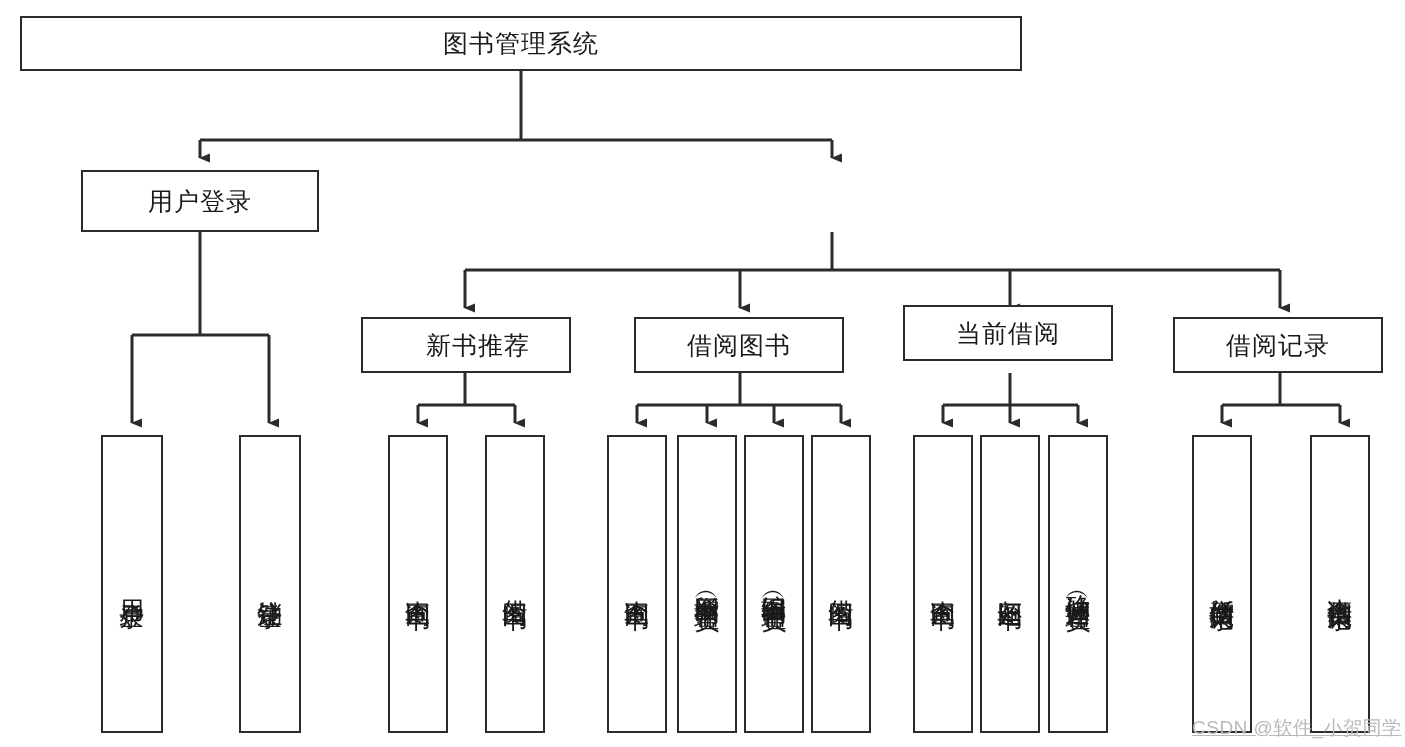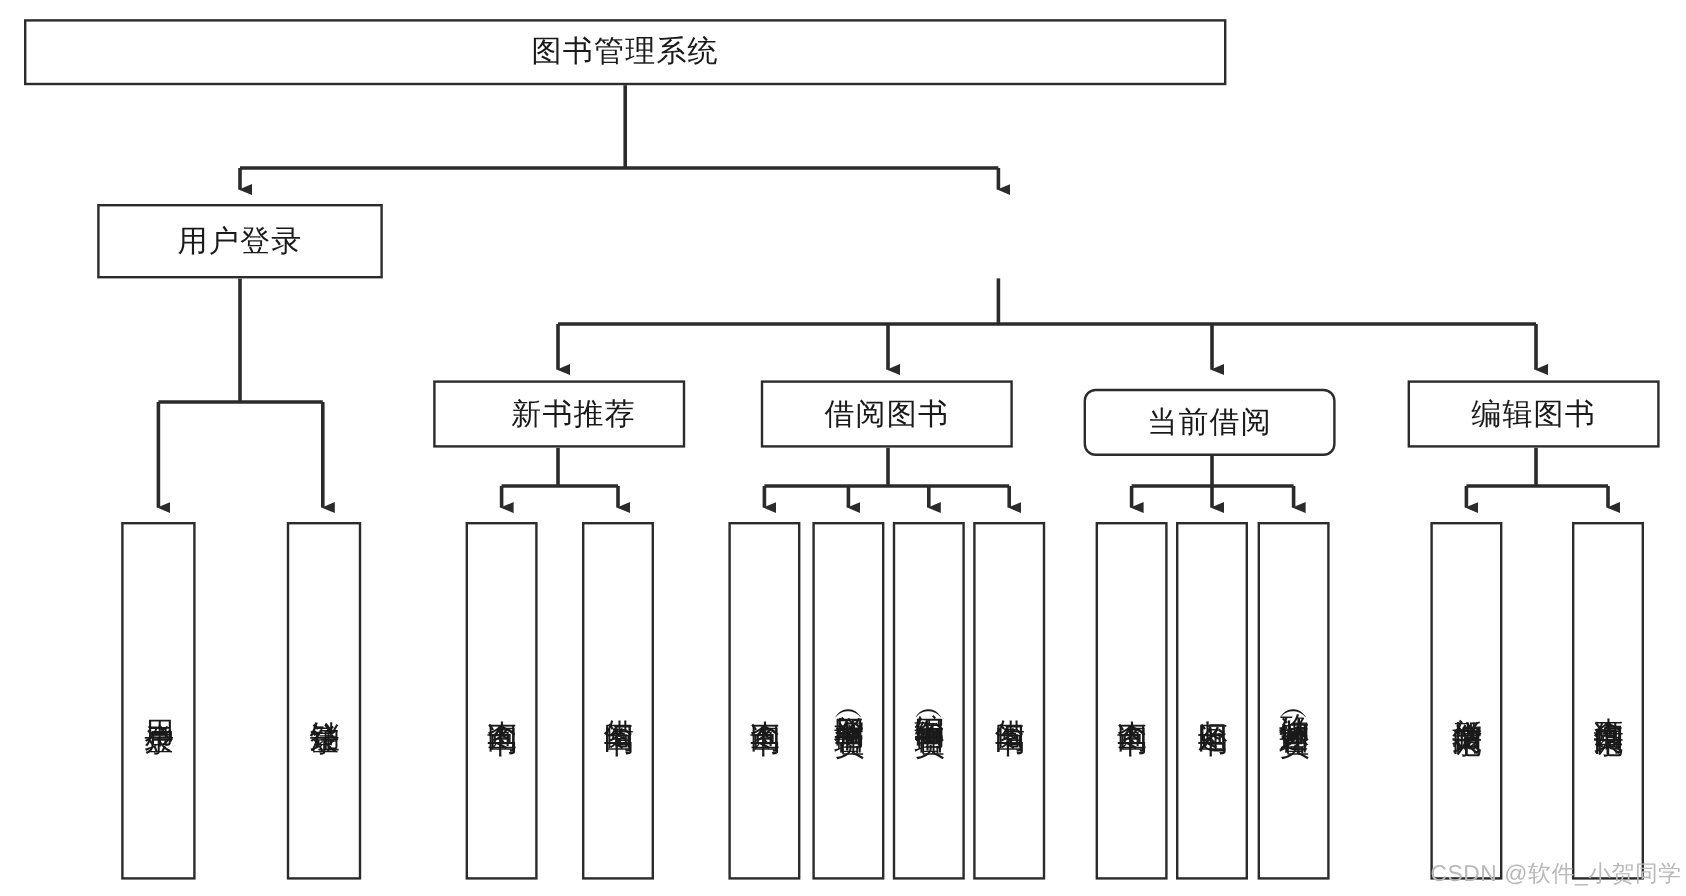--- a/index.html
+++ b/index.html
@@ -121,25 +121,25 @@
   <div class="node horizontal" style="left:81px; top:170px; width:238px; height:62px;">
     <span class="label">用户登录</span>
   </div>
 
   <div class="node horizontal" style="left:361px; top:317px; width:210px; height:56px;padding-left:24px;">
     <span class="label">新书推荐</span>
   </div>
   <div class="node horizontal" style="left:634px; top:317px; width:210px; height:56px;">
     <span class="label">借阅图书</span>
   </div>
-  <div class="node horizontal" style="left:903px; top:324px; width:210px; height:56px;border-radius:10px;">
+  <div class="node horizontal" style="left:903px; top:305px; width:210px; height:56px;">
     <span class="label">当前借阅</span>
   </div>
   <div class="node horizontal" style="left:1173px; top:317px; width:210px; height:56px;">
-    <span class="label">编辑图书</span>
+    <span class="label">借阅记录</span>
   </div>
 
   <div class="node vertical" style="left:101px; top:435px; width:62px; height:298px;">
     <span class="label">用户登录</span>
   </div>
   <div class="node vertical" style="left:239px; top:435px; width:62px; height:298px;">
     <span class="label">注销登录</span>
   </div>
 
   <div class="node vertical" style="left:388px; top:435px; width:60px; height:298px;">
@@ -172,15 +172,15 @@
     <span class="label">确认归还（管理员）</span>
   </div>
 
   <div class="node vertical" style="left:1192px; top:435px; width:60px; height:298px;">
     <span class="label">新增借阅记录</span>
   </div>
   <div class="node vertical" style="left:1310px; top:435px; width:60px; height:298px;">
     <span class="label">查询借阅记录</span>
   </div>
 
-  <div class="watermark" style="left:1192px; top:715px;">CSDN @软件_小贺同学</div>
+  <div class="watermark" style="left:1192px; top:715px;text-decoration:underline;">CSDN @软件_小贺同学</div>
 
 </div>
 
 </body></html>

